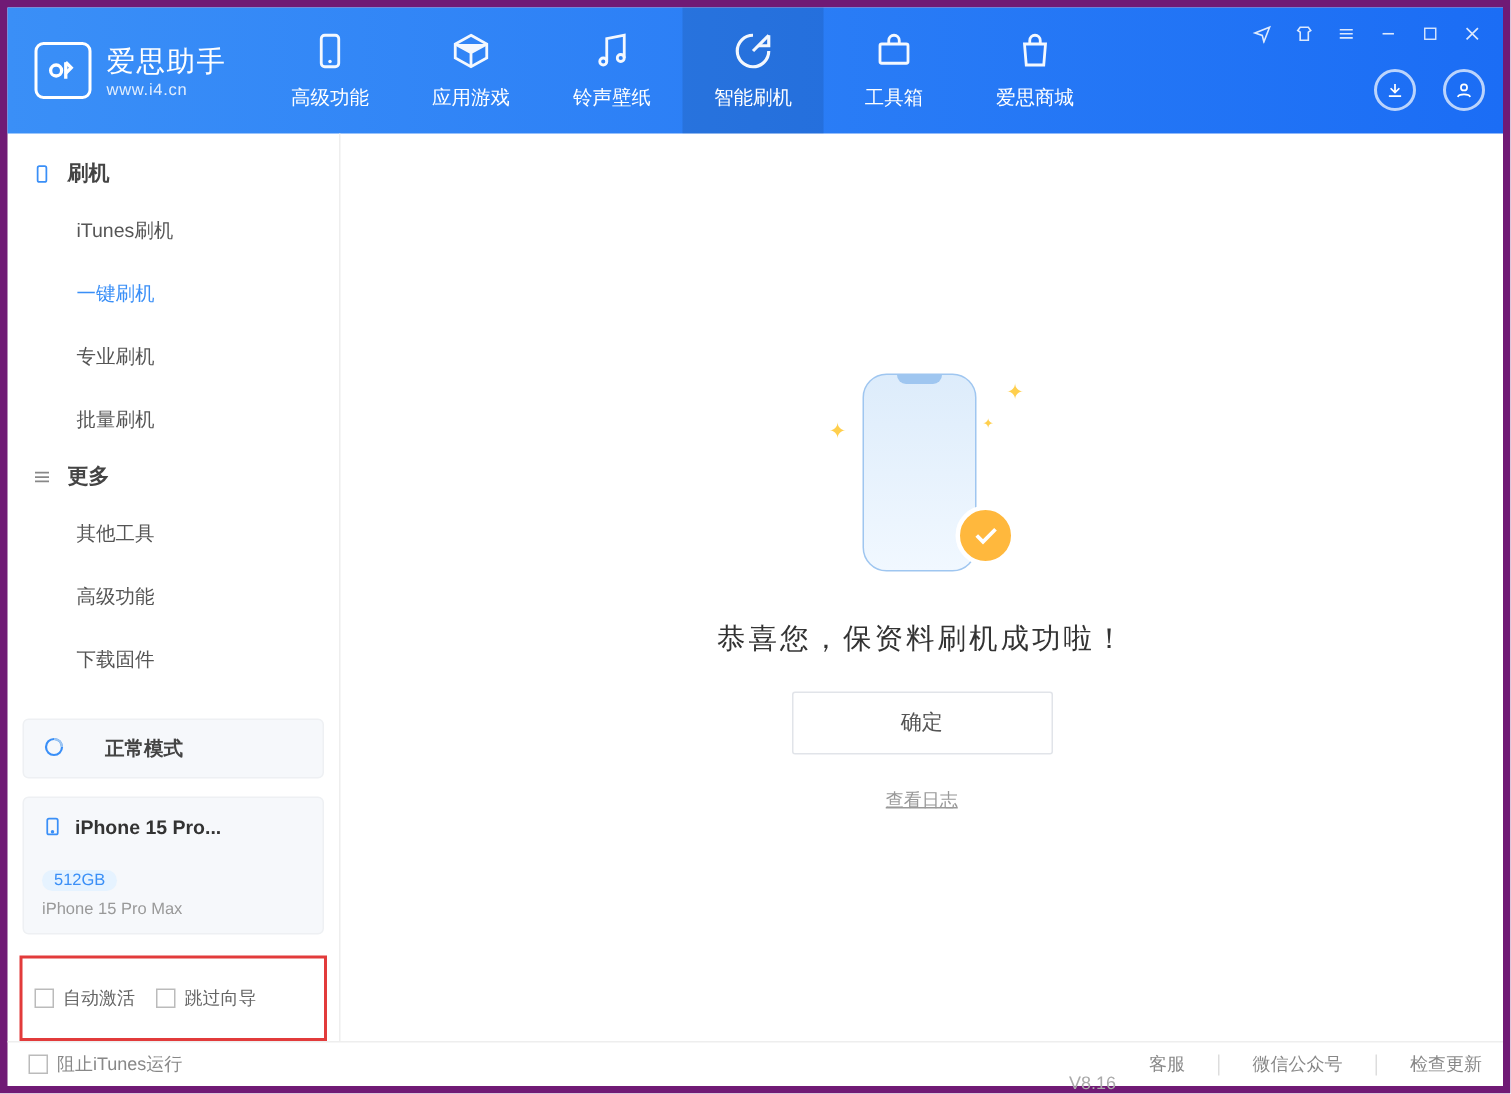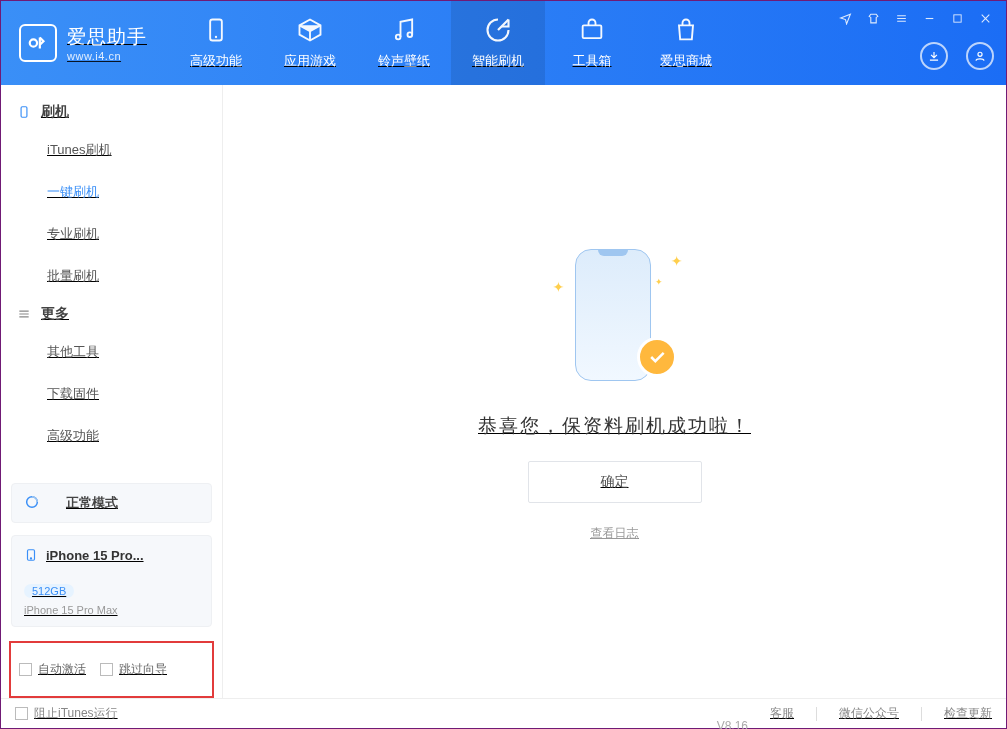--- a/index.html
+++ b/index.html
@@ -1,17 +1,17 @@
 <!DOCTYPE html>
 <html><head>
 <meta charset="utf-8">
 <style>
 * { margin: 0; padding: 0; box-sizing: border-box; font-family: "Microsoft YaHei", "PingFang SC", -apple-system, sans-serif; }
 body { background: #fff; overflow: hidden; }
-.window { width: 1007px; height: 729px; border: 1px solid #701a75; display: flex; flex-direction: column; position: relative; text-decoration: underline; }
+.window { width: 1007px; height: 729px; border: 5px solid #701a75; display: flex; flex-direction: column; position: relative; }
 .header { background: linear-gradient(to right, #3a8ff7, #2b7ef6, #1b6df5); height: 84px; display: flex; align-items: center; padding: 0 12px 0 18px; color: #fff; }
 .logo-area { display: flex; align-items: center; gap: 10px; margin-right: 22px; }
 .logo-badge { width: 38px; height: 38px; border: 2.5px solid #fff; border-radius: 6px; display: flex; align-items: center; justify-content: center; font-weight: 700; font-size: 20px; }
 .logo-text .title { font-size: 19px; font-weight: 500; letter-spacing: 1px; }
 .logo-text .subtitle { font-size: 11px; opacity: .85; letter-spacing: 0.5px; }
 .nav { display: flex; height: 100%; }
 .nav-item { width: 94px; display: flex; flex-direction: column; align-items: center; justify-content: center; gap: 8px; cursor: pointer; font-size: 13px; }
 .nav-item.active { background: rgba(0,0,0,.10); }
 .nav-icon { width: 28px; height: 28px; opacity: .95; }
 .header-right { margin-left: auto; display: flex; align-items: center; gap: 10px; }
@@ -182,22 +182,22 @@
       <div class="side-item">专业刷机</div>
       <div class="side-item">批量刷机</div>
 
       <div class="group-title">
         <svg class="gicon" viewBox="0 0 24 24" stroke="#888" stroke-width="2">
             <path d="M4 7h16M4 12h16M4 17h16"></path>
           </svg>
         <span>更多</span>
       </div>
       <div class="side-item">其他工具</div>
+      <div class="side-item">高级功能</div>
       <div class="side-item">下载固件</div>
-      <div class="side-item">高级功能</div>
 
       <div class="side-spacer"></div>
 
       <div class="card">
         <svg class="mode-icon" viewBox="0 0 24 24" fill="none" stroke="#3a8ff7" stroke-width="2.2">
             <circle cx="12" cy="12" r="8"></circle>
             <path d="M12 4a8 8 0 0 1 8 8" stroke="#9fc6f0"></path>
           </svg>
         <span class="mode-text">正常模式</span>
       </div>

